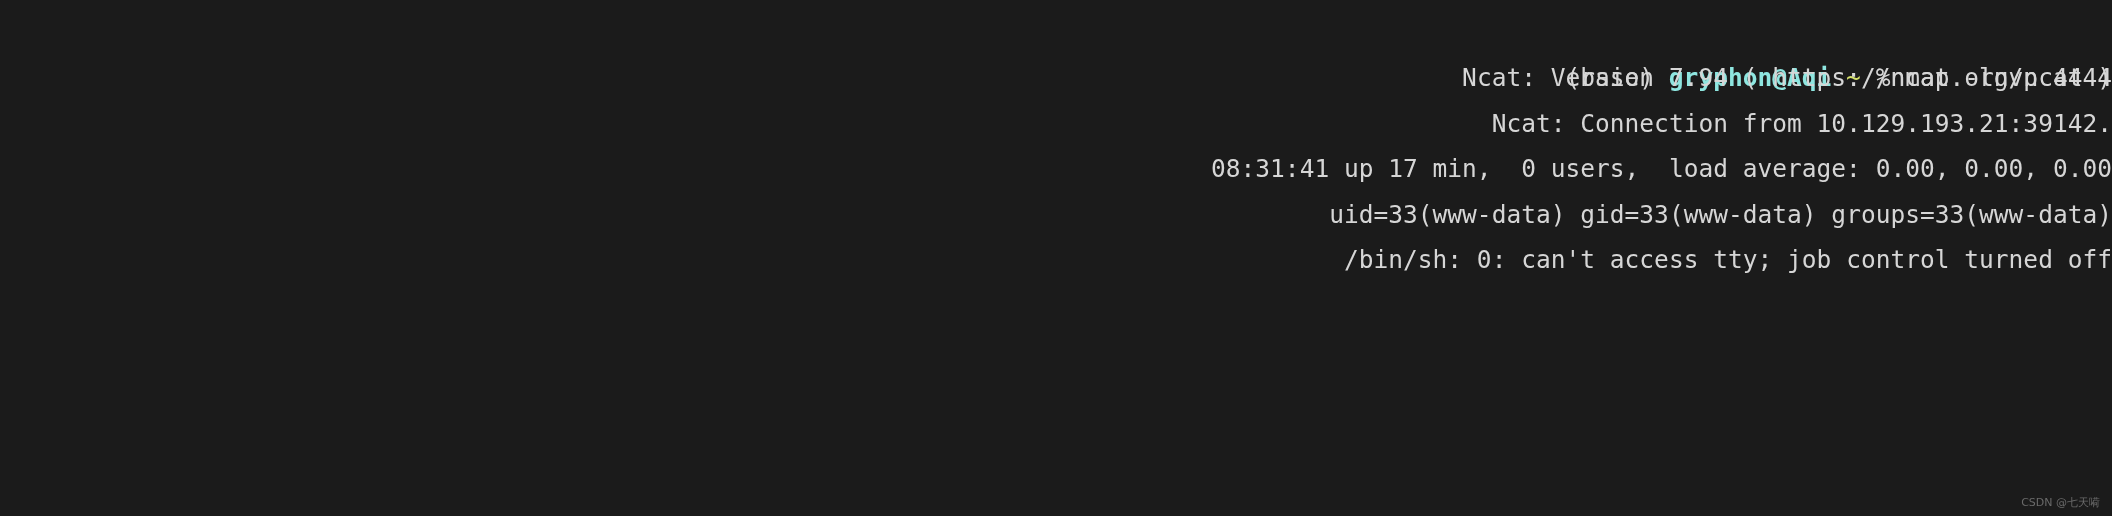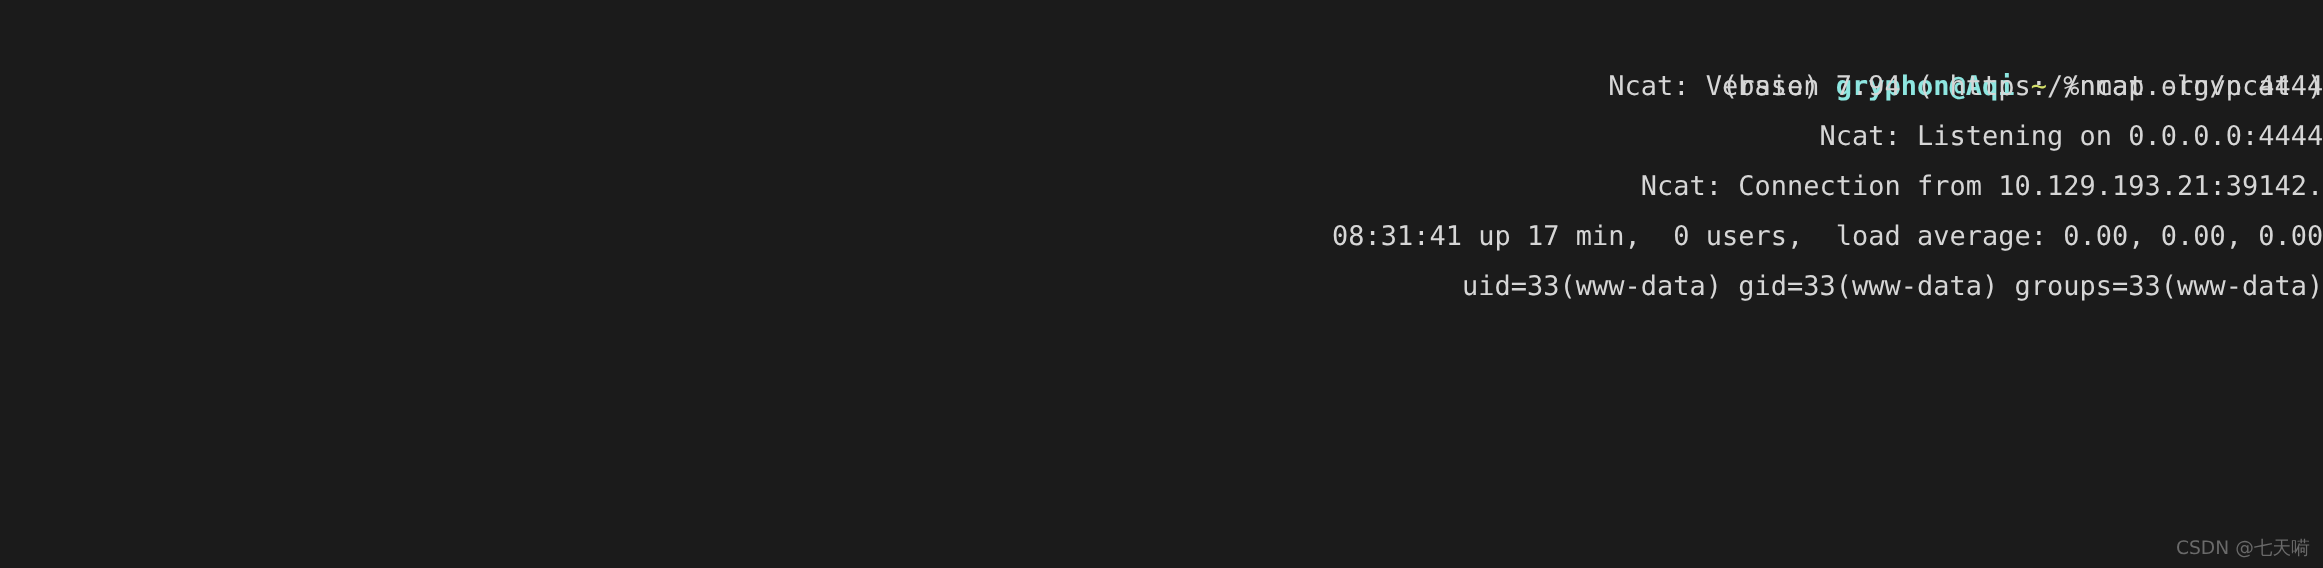--- a/index.html
+++ b/index.html
@@ -38,38 +38,38 @@
     font-weight: bold;
   }
   .seg-path {
     color: #d4e06a;
   }
   #watermark {
     position: absolute;
     right: 12px;
     bottom: 6px;
     font-family: "DejaVu Sans", "Liberation Sans", sans-serif;
-    font-size: 17px;
+    font-size: 11px;
     color: #6a6a6a;
     white-space: pre;
   }
 </style>
 </head>
 <body>
 
 <div id="terminal">
 
   <div class="line">
     <span class="seg seg-plain">(base) </span><span class="seg seg-host">gryphon@Aqi</span><span class="seg seg-plain"> </span><span class="seg seg-path">~</span><span class="seg seg-plain"> </span><span class="seg seg-plain">%ncat -lnvp 4444</span>
   </div>
 
   <div class="line">Ncat: Version 7.94 ( https://nmap.org/ncat )</div>
-  <div class="line">Ncat: Listening on 0.0.0.0:4444</div>
   <div class="line">Ncat: Connection from 10.129.193.21:39142.</div>
   <div class="line"> 08:31:41 up 17 min,  0 users,  load average: 0.00, 0.00, 0.00</div>
   <div class="line">uid=33(www-data) gid=33(www-data) groups=33(www-data)</div>
+  <div class="line">/bin/sh: 0: can't access tty; job control turned off</div>
 
   <div class="line">
     
   </div>
 
   <div id="watermark">CSDN @七天嗬</div>
 </div>
 
 </body></html>

